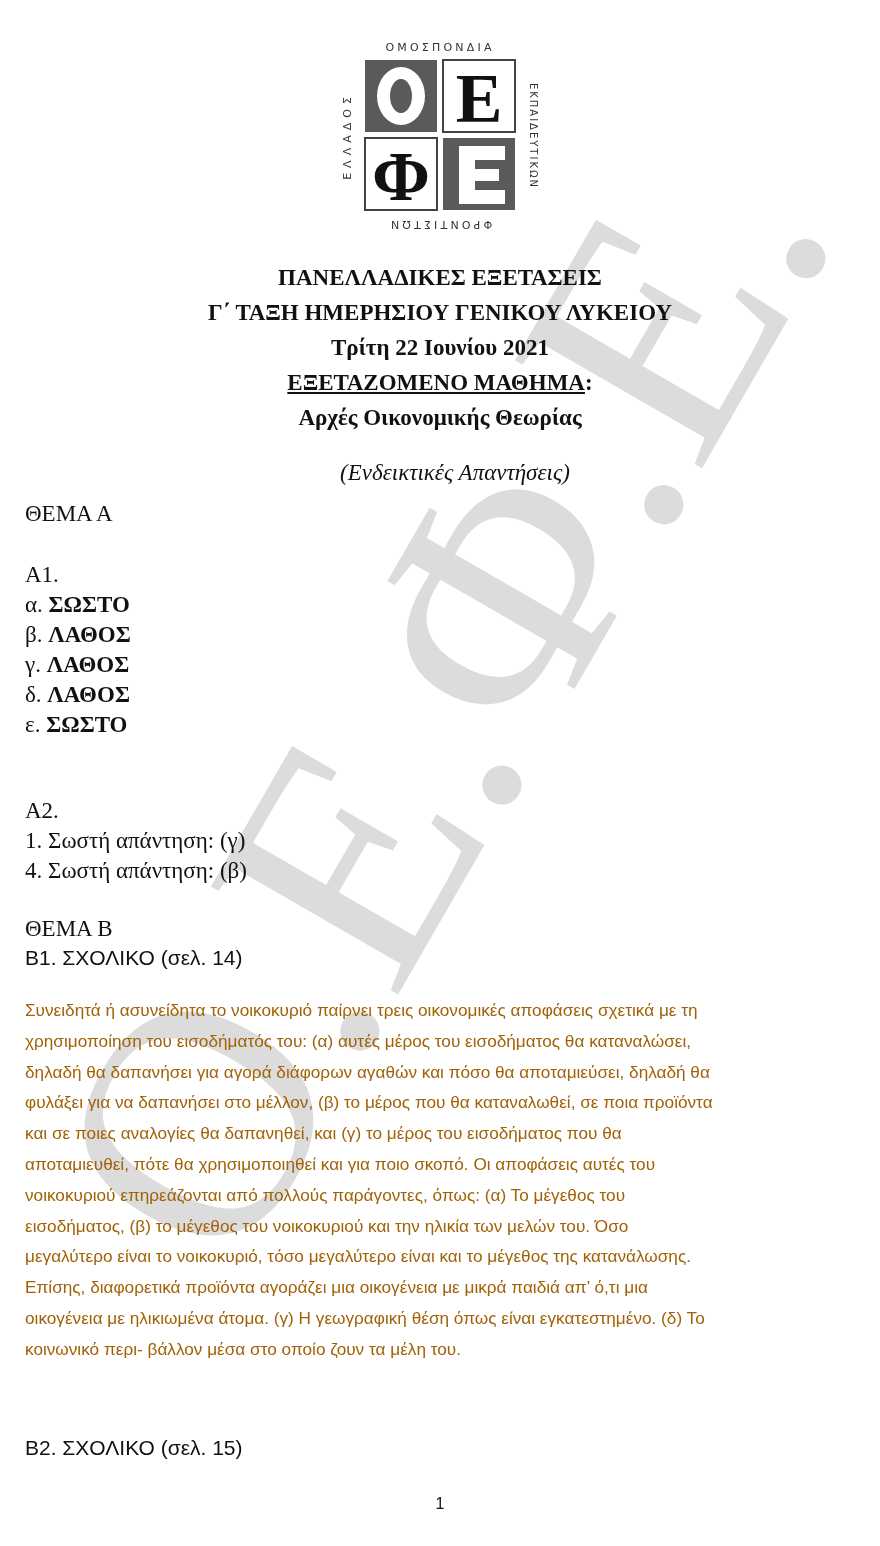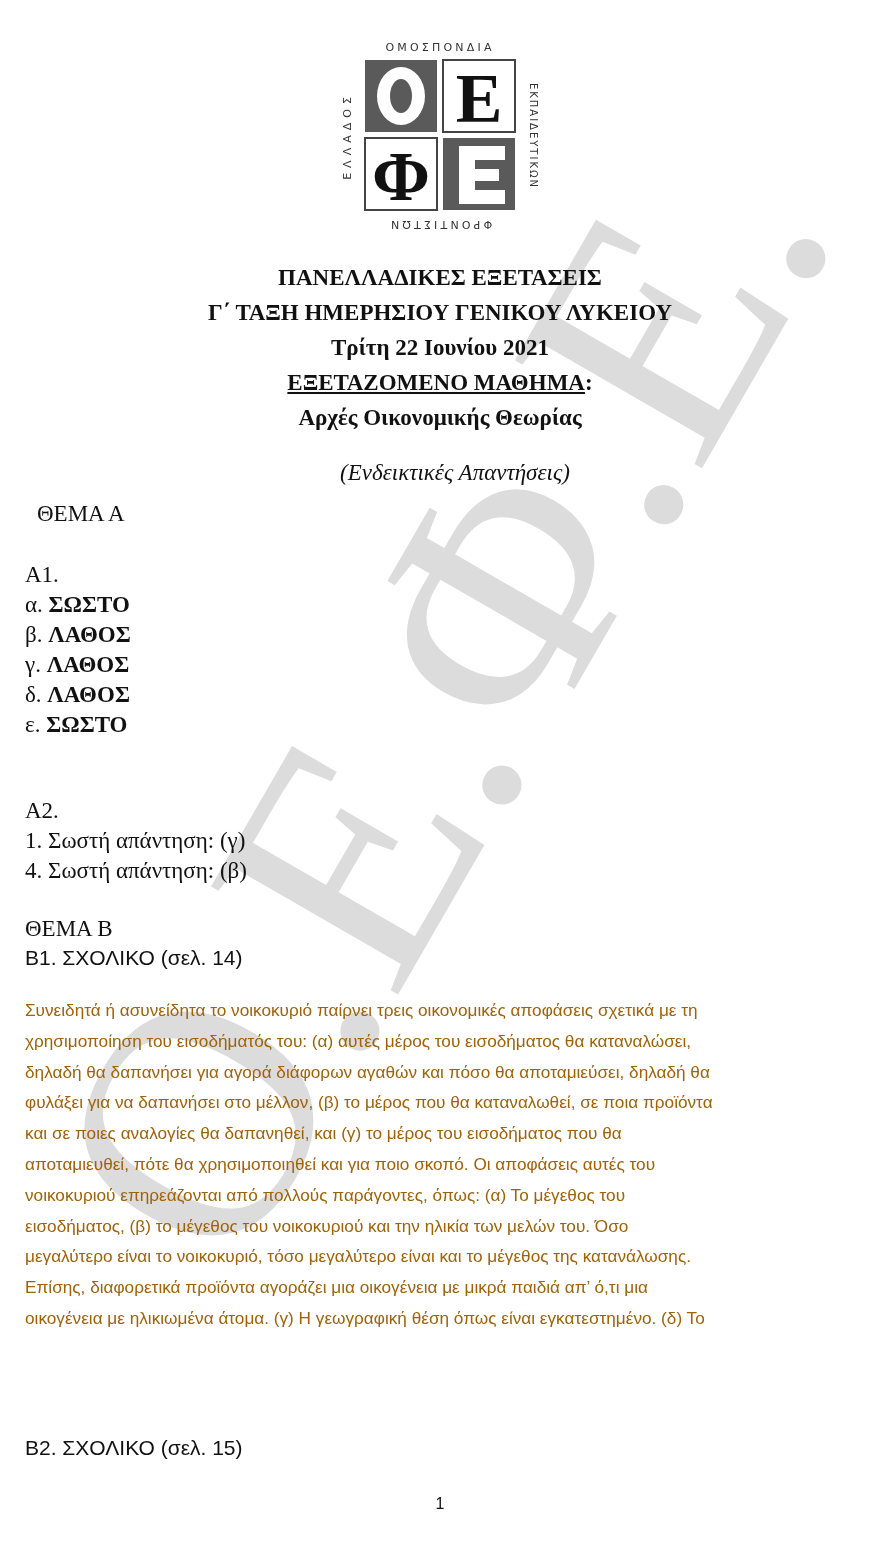--- a/index.html
+++ b/index.html
@@ -96,21 +96,21 @@
 
   <div class="header">
     <p class="hl">ΠΑΝΕΛΛΑΔΙΚΕΣ ΕΞΕΤΑΣΕΙΣ</p>
     <p class="hl">Γ΄ ΤΑΞΗ ΗΜΕΡΗΣΙΟΥ ΓΕΝΙΚΟΥ ΛΥΚΕΙΟΥ</p>
     <p class="hl">Τρίτη 22 Ιουνίου 2021</p>
     <p class="hl"><span class="underline">ΕΞΕΤΑΖΟΜΕΝΟ ΜΑΘΗΜΑ</span><span>:</span></p>
     <p class="hl">Αρχές Οικονομικής Θεωρίας</p>
     <p class="subtitle">(Ενδεικτικές Απαντήσεις)</p>
   </div>
 
-  <div class="serif-block" style="top:499px;margin-left:12px;">ΘΕΜΑ Α</div>
+  <div class="serif-block" style="top:499px;">ΘΕΜΑ Α</div>
 
   <div class="serif-block" style="top:560px;">
     <p>Α1.</p>
     <p><span>α.</span> <span class="bold">ΣΩΣΤΟ</span></p>
     <p><span>β.</span> <span class="bold">ΛΑΘΟΣ</span></p>
     <p><span>γ.</span> <span class="bold">ΛΑΘΟΣ</span></p>
     <p><span>δ.</span> <span class="bold">ΛΑΘΟΣ</span></p>
     <p><span>ε.</span> <span class="bold">ΣΩΣΤΟ</span></p>
   </div>
 
@@ -128,18 +128,19 @@
     <span>χρησιμοποίηση του εισοδήματός του: (α) αυτές μέρος του εισοδήματος θα καταναλώσει,</span>
     <span>δηλαδή θα δαπανήσει για αγορά διάφορων αγαθών και πόσο θα αποταμιεύσει, δηλαδή θα</span>
     <span>φυλάξει για να δαπανήσει στο μέλλον, (β) το μέρος που θα καταναλωθεί, σε ποια προϊόντα</span>
     <span>και σε ποιες αναλογίες θα δαπανηθεί, και (γ) το μέρος του εισοδήματος που θα</span>
     <span>αποταμιευθεί, πότε θα χρησιμοποιηθεί και για ποιο σκοπό. Οι αποφάσεις αυτές του</span>
     <span>νοικοκυριού επηρεάζονται από πολλούς παράγοντες, όπως: (α) Το μέγεθος του</span>
     <span>εισοδήματος, (β) το μέγεθος του νοικοκυριού και την ηλικία των μελών του. Όσο</span>
     <span>μεγαλύτερο είναι το νοικοκυριό, τόσο μεγαλύτερο είναι και το μέγεθος της κατανάλωσης.</span>
     <span>Επίσης, διαφορετικά προϊόντα αγοράζει μια οικογένεια με μικρά παιδιά απ’ ό,τι μια</span>
     <span>οικογένεια με ηλικιωμένα άτομα. (γ) Η γεωγραφική θέση όπως είναι εγκατεστημένο. (δ) Το</span>
+    <span>κοινωνικό περι- βάλλον μέσα στο οποίο ζουν τα μέλη του.</span>
   </div>
 
   <div class="small-head" style="top:1436px;">Β2. ΣΧΟΛΙΚΟ (σελ. 15)</div>
 
   <div class="page-num">1</div>
 </div>
 
 </body></html>

